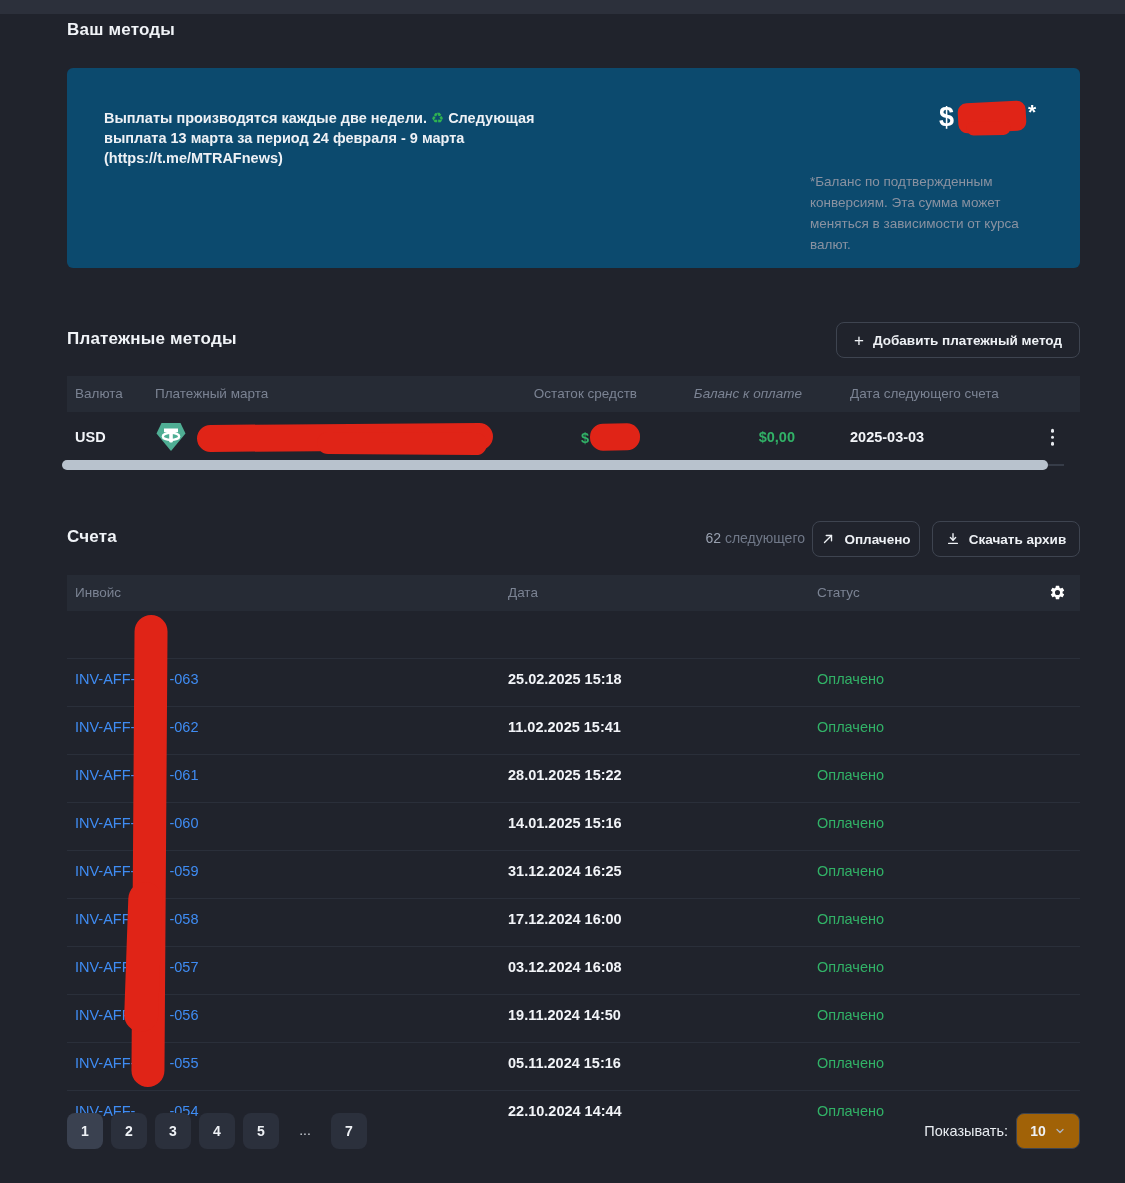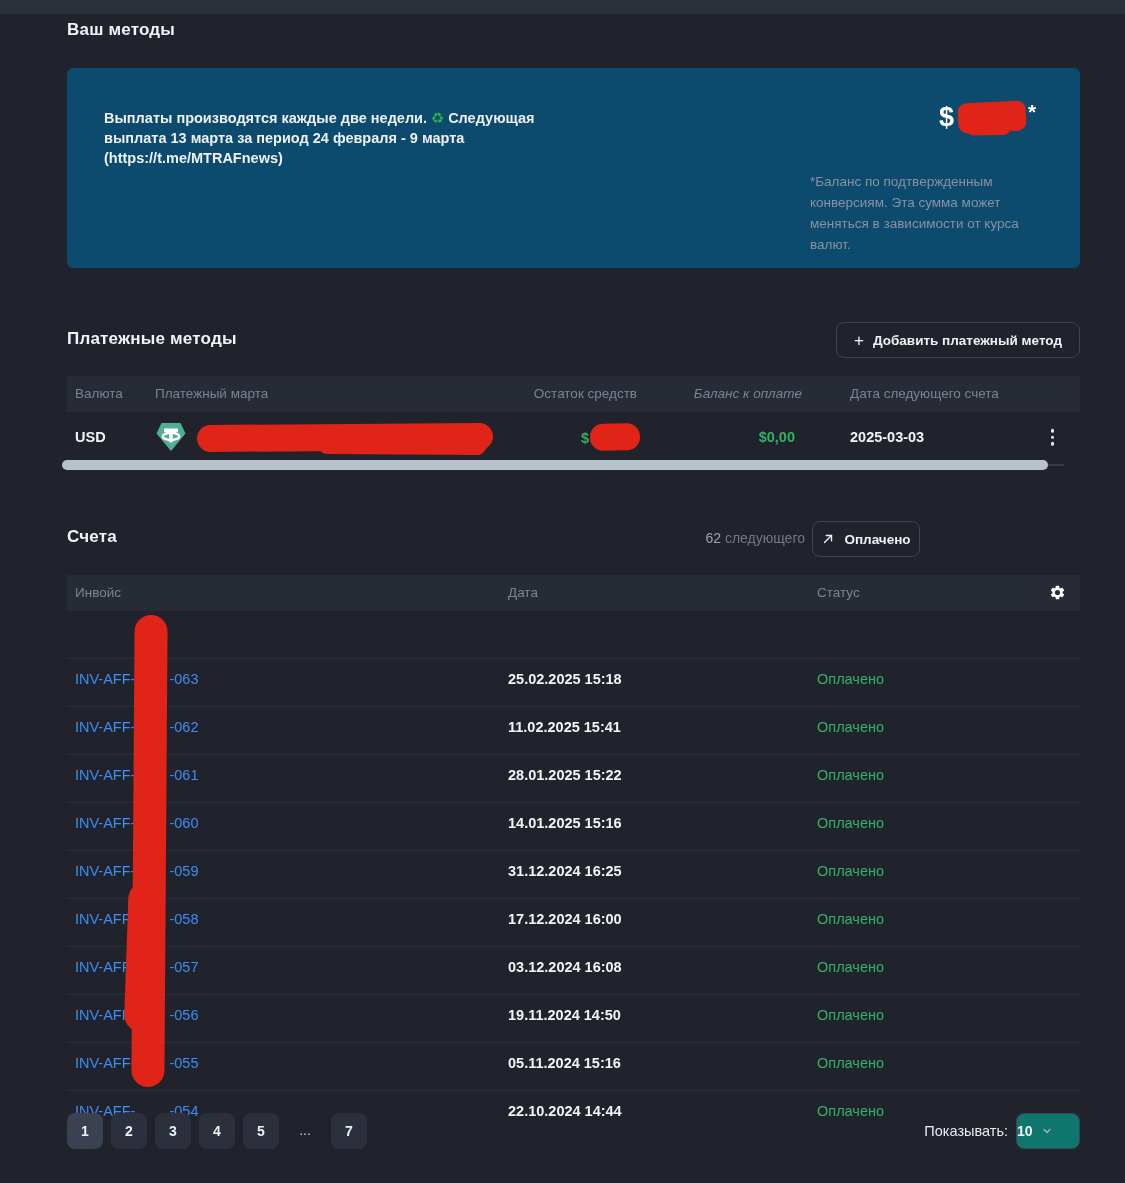--- a/index.html
+++ b/index.html
@@ -81,22 +81,22 @@
   
   .page-btn { position:absolute; top:1113px; width:36px; height:36px; border-radius:8px;
               background:#2b303c; border:none; color:#eef1f5; font-size:14px; font-weight:600;
               font-family:inherit; cursor:pointer; }
   .page-btn.active { background:#3a4150; }
   .page-ellipsis { position:absolute; top:1113px; width:36px; height:36px; line-height:34px;
                    text-align:center; color:#cdd2da; font-size:14px; }
   .show-label { position:absolute; top:1113px; left:858px; width:150px; text-align:right;
                 line-height:36px; font-size:14.5px; color:#e8ecf1; }
   .select { position:absolute; left:1016px; top:1113px; width:64px; height:36px;
-            border:1px solid #3e4450; border-radius:8px; background:#0f766e;
-            display:flex; align-items:center; gap:8px;
+            border:1px solid #3e4450; border-radius:8px; background:#a16207;
+            display:flex; align-items:center; justify-content:center; gap:8px;
             color:#eef1f5; font-size:14px; font-weight:600; cursor:pointer; }
 
   .tether-badge svg { display:block; }
 </style>
 </head>
 <body>
 
 <div class="screen">
   <div class="top-strip"></div>
 
@@ -169,20 +169,28 @@
   </div>
 
   <button class="btn" style="left:812px; top:521px; width:108px;">
     <svg width="14" height="14" viewBox="0 0 24 24" fill="none" stroke="#eef1f5" stroke-width="2.4" stroke-linecap="round" stroke-linejoin="round">
       <path d="M6 18 L18 6"></path>
         <path d="M9 6 H18 V15"></path>
     </svg>
     <span>Оплачено</span>
   </button>
 
+  <button class="btn" style="left:932px; top:521px; width:148px;">
+    <svg width="14" height="14" viewBox="0 0 24 24" fill="none" stroke="#eef1f5" stroke-width="2.4" stroke-linecap="round" stroke-linejoin="round">
+      <path d="M12 3 V14"></path>
+        <path d="M7.5 9.5 L12 14 L16.5 9.5"></path>
+        <path d="M4.5 19.5 H19.5"></path>
+    </svg>
+    <span>Скачать архив</span>
+  </button>
 
   <div class="tbl" style="top:575px;">
     <div class="tbl-head">
       <span class="th" style="left:8px;">Инвойс</span>
       <span class="th" style="left:441px;">Дата</span>
       <span class="th" style="left:750px;">Статус</span>
       <span class="gear-btn">
         <svg width="17" height="17" viewBox="0 0 24 24" fill="#ffffff">
           <path d="M19.14 12.94c.04-.3.06-.61.06-.94s-.02-.64-.07-.94l2.03-1.58a.49.49 0 0 0 .12-.61l-1.92-3.32a.49.49 0 0 0-.59-.22l-2.39.96c-.5-.38-1.03-.7-1.62-.94l-.36-2.54a.48.48 0 0 0-.48-.41h-3.84c-.24 0-.43.17-.47.41l-.36 2.54c-.59.24-1.13.57-1.62.94l-2.39-.96a.49.49 0 0 0-.59.22L2.74 8.87c-.12.21-.08.47.12.61l2.03 1.58c-.05.3-.09.63-.09.94s.02.64.07.94l-2.03 1.58a.49.49 0 0 0-.12.61l1.92 3.32c.12.22.37.29.59.22l2.39-.96c.5.38 1.03.7 1.62.94l.36 2.54c.05.24.24.41.48.41h3.84c.24 0 .44-.17.47-.41l.36-2.54c.59-.24 1.13-.56 1.62-.94l2.39.96c.22.08.47 0 .59-.22l1.92-3.32a.49.49 0 0 0-.12-.61l-2.01-1.58zM12 15.6A3.6 3.6 0 1 1 12 8.4a3.6 3.6 0 0 1 0 7.2z"></path>
         </svg>

